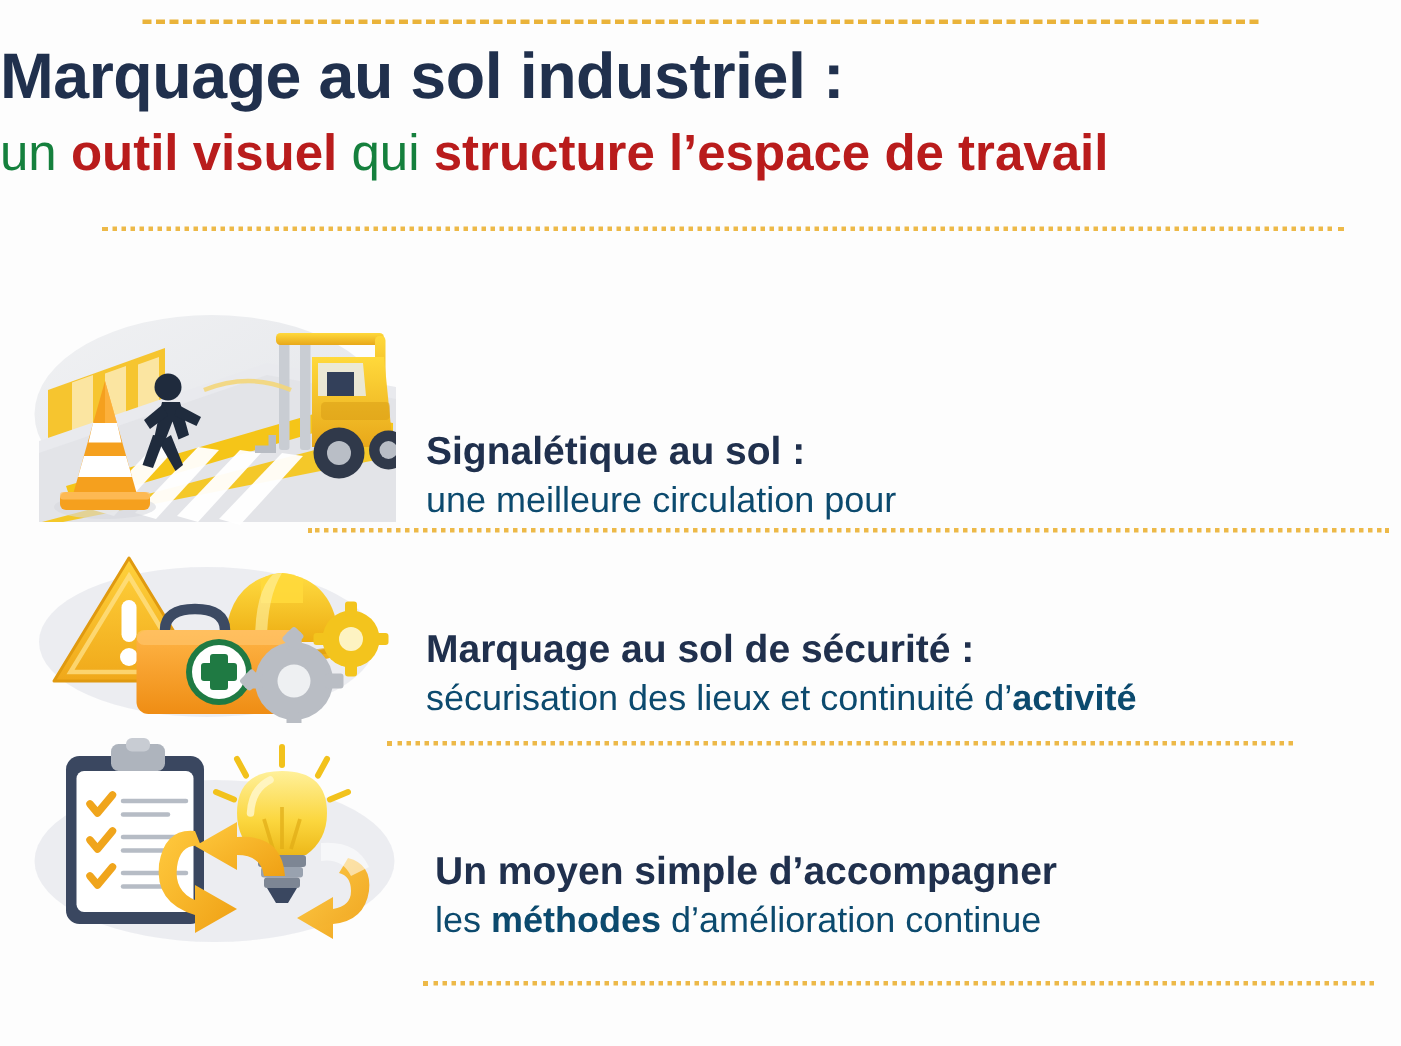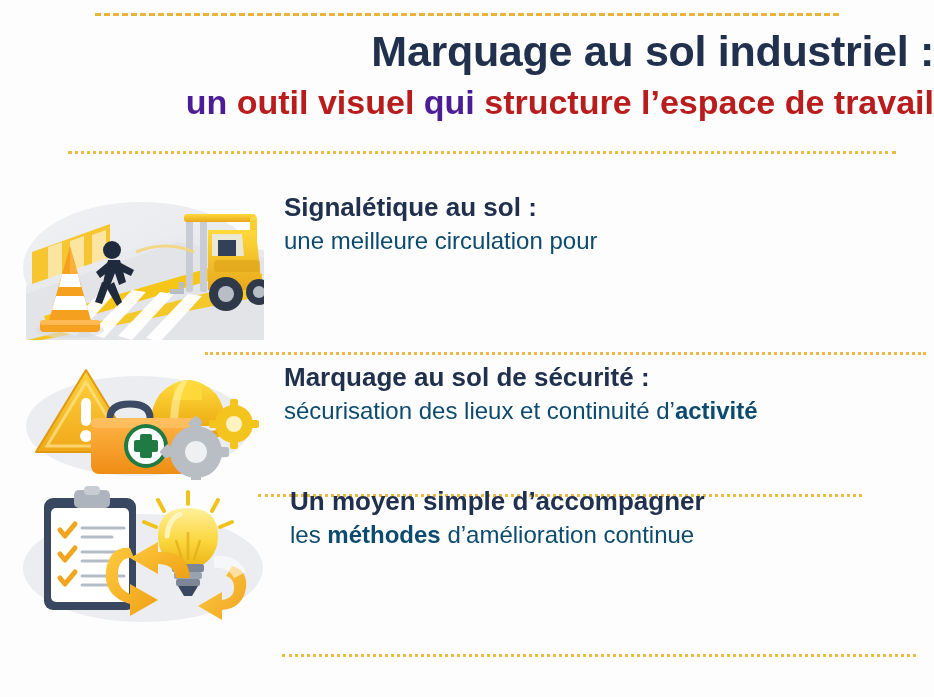--- a/index.html
+++ b/index.html
@@ -30,44 +30,44 @@
   #rule-row1   { left: 205px; right: 8px;   top: 352px; }
   #rule-row2   { left: 258px; right: 72px;  top: 494px; }
   #rule-bottom { left: 282px; right: 18px;  top: 654px; }
 
   
   .header {
     position: absolute;
     top: 28px;
     left: 0;
     width: 934px;
-    text-align: right;
+    text-align: left;
   }
   .title-line1 {
     font-size: 43px;
     font-weight: bold;
     color: #20304d;
     letter-spacing: -0.3px;
     line-height: 1.1;
     white-space: nowrap;
   }
   .title-line2 {
     font-size: 34px;
     line-height: 1.25;
     margin-top: 6px;
     white-space: nowrap;
   }
-  .tl-plain  { color: #4c1d95; font-weight: bold; }
+  .tl-plain  { color: #15803d; font-weight: normal; }
   .tl-accent { color: #b91c1c; font-weight: bold; }
 
   
   .row {
     position: absolute;
     display: flex;
-    align-items: flex-start;
+    align-items: flex-end;
   }
   #row-1 { top: 190px; left: 18px; width: 900px; height: 160px; }
   #row-2 { top: 360px; left: 18px; width: 900px; height: 122px; }
   #row-3 { top: 484px; left: 18px; width: 900px; height: 146px; }
 
   .illus {
     flex: 0 0 auto;
     position: relative;
   }
   #illus-1 { width: 246px; height: 152px; }

